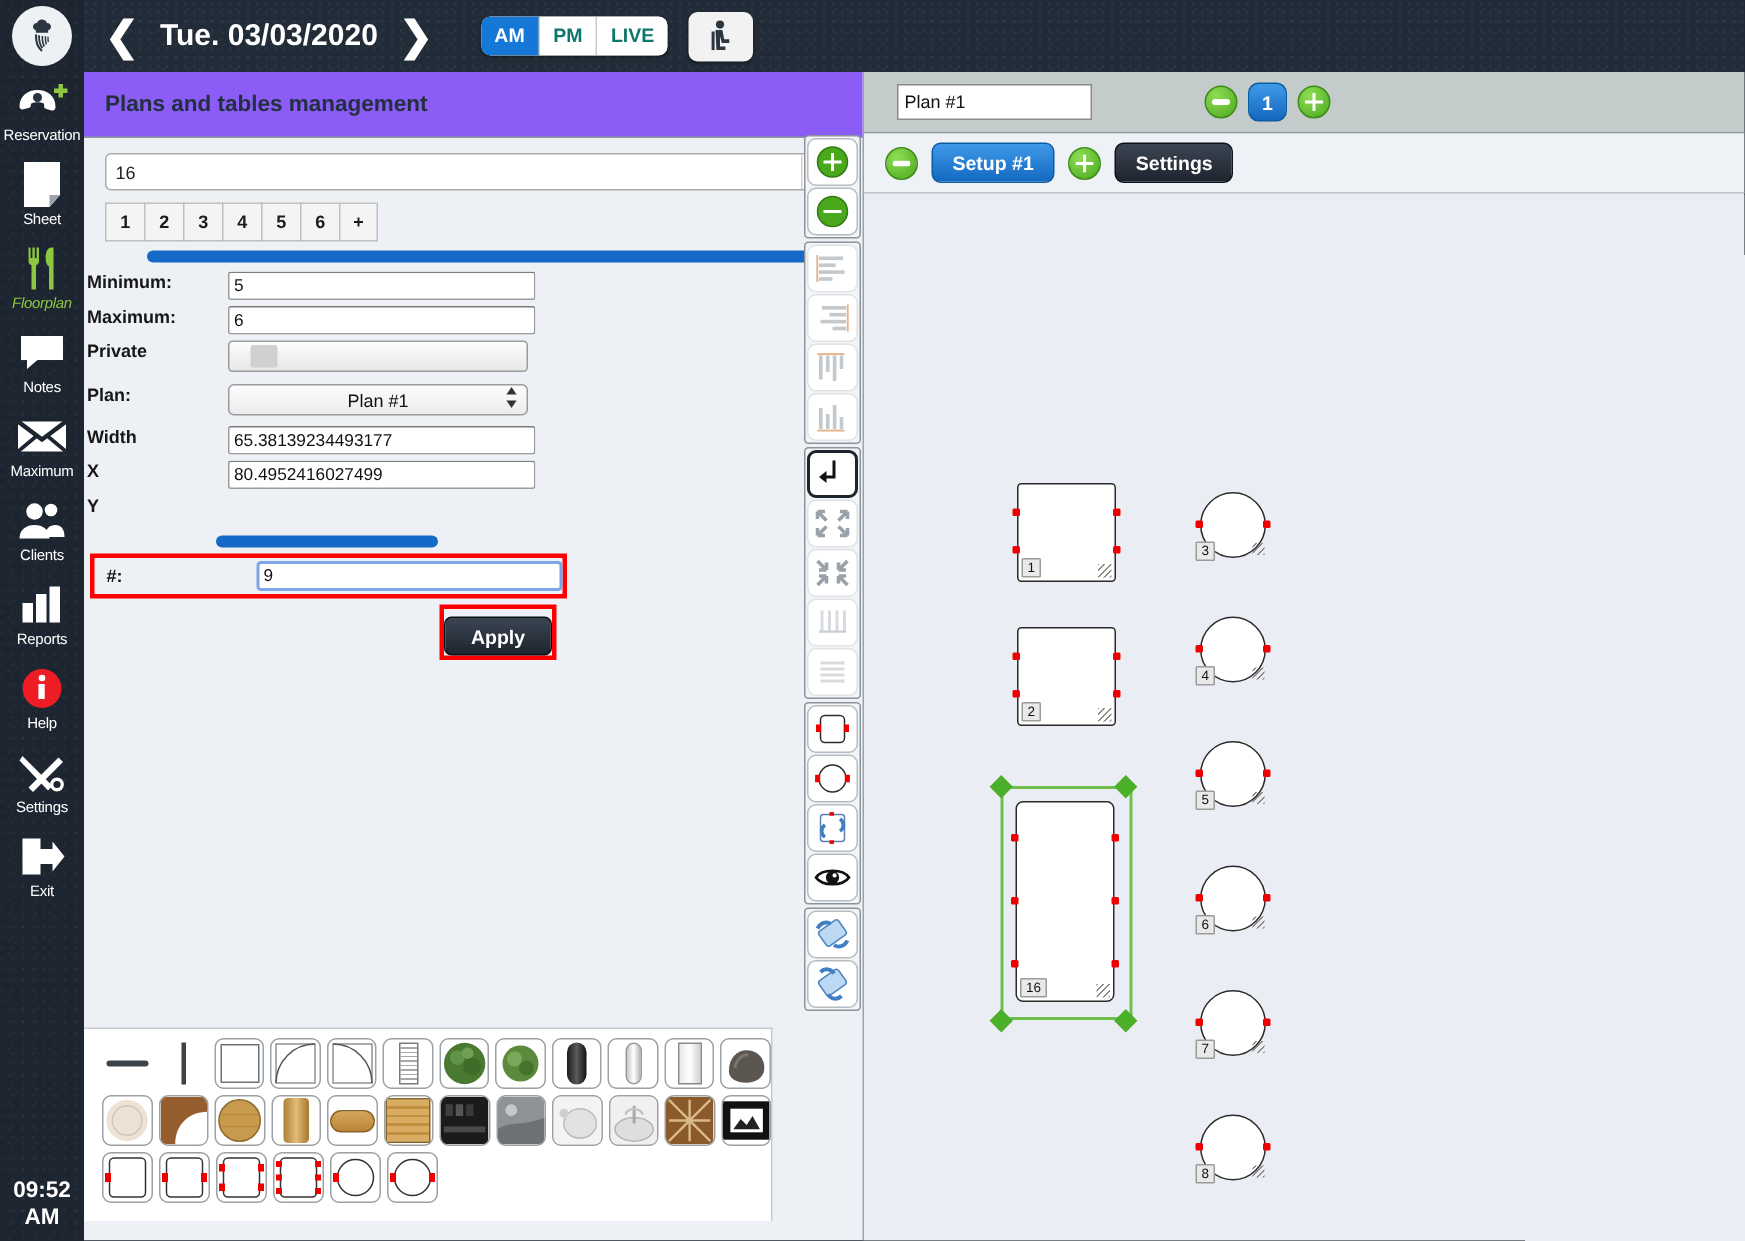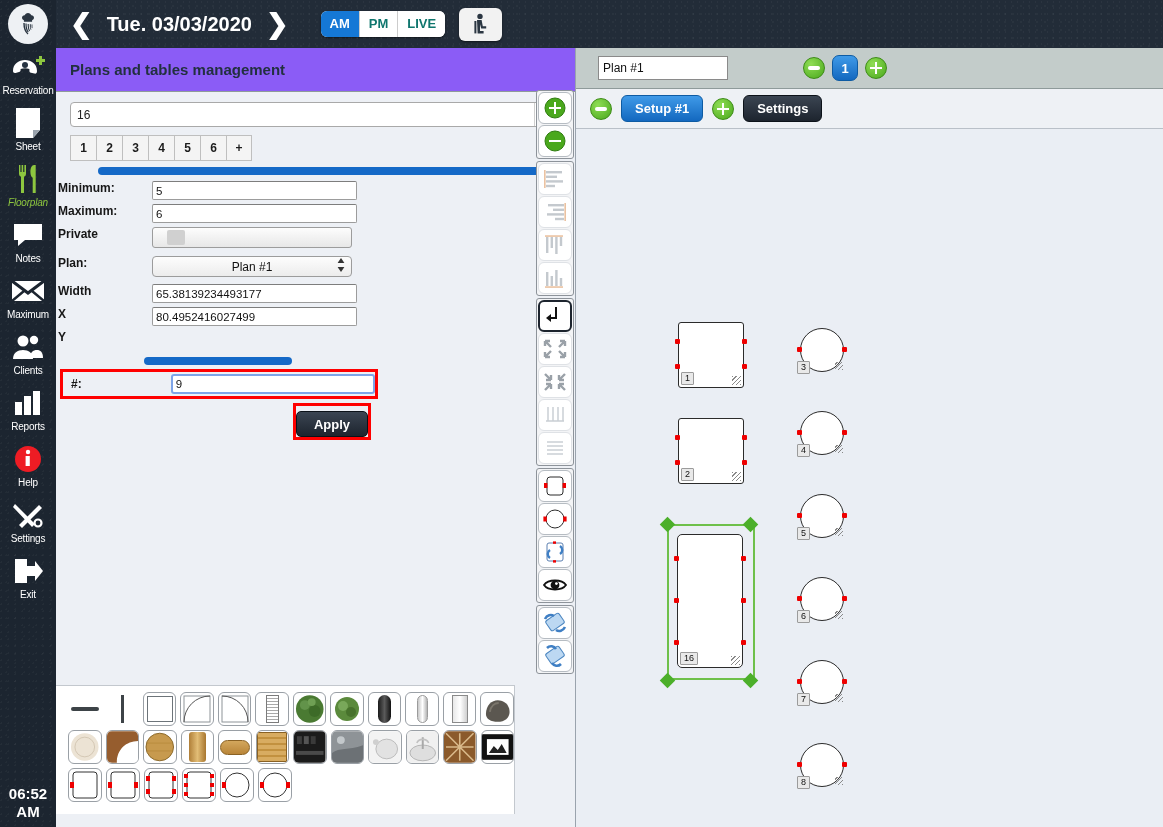--- a/index.html
+++ b/index.html
@@ -364,21 +364,21 @@
       <span class="nav-ico">
         <svg width="32" height="28" viewBox="0 0 32 28">
           <path d="M3 2h12v24H3z" fill="#fff"></path>
           <path d="M14 9h9V4l8 10-8 10v-5h-9z" fill="#fff"></path>
         </svg>
       </span>
       <span class="nav-lbl">Exit</span>
     </div>
 
     <div class="clock">
-      <div>06:52</div>
+      <div>09:52</div>
       <div>AM</div>
     </div>
   </div>
 
   <div class="topbar">
     <div class="arrow-btn">❮</div>
     <div class="date-text">Tue. 03/03/2020</div>
     <div class="arrow-btn">❯</div>
     <div class="seg-group">
       <div class="seg active">AM</div>

